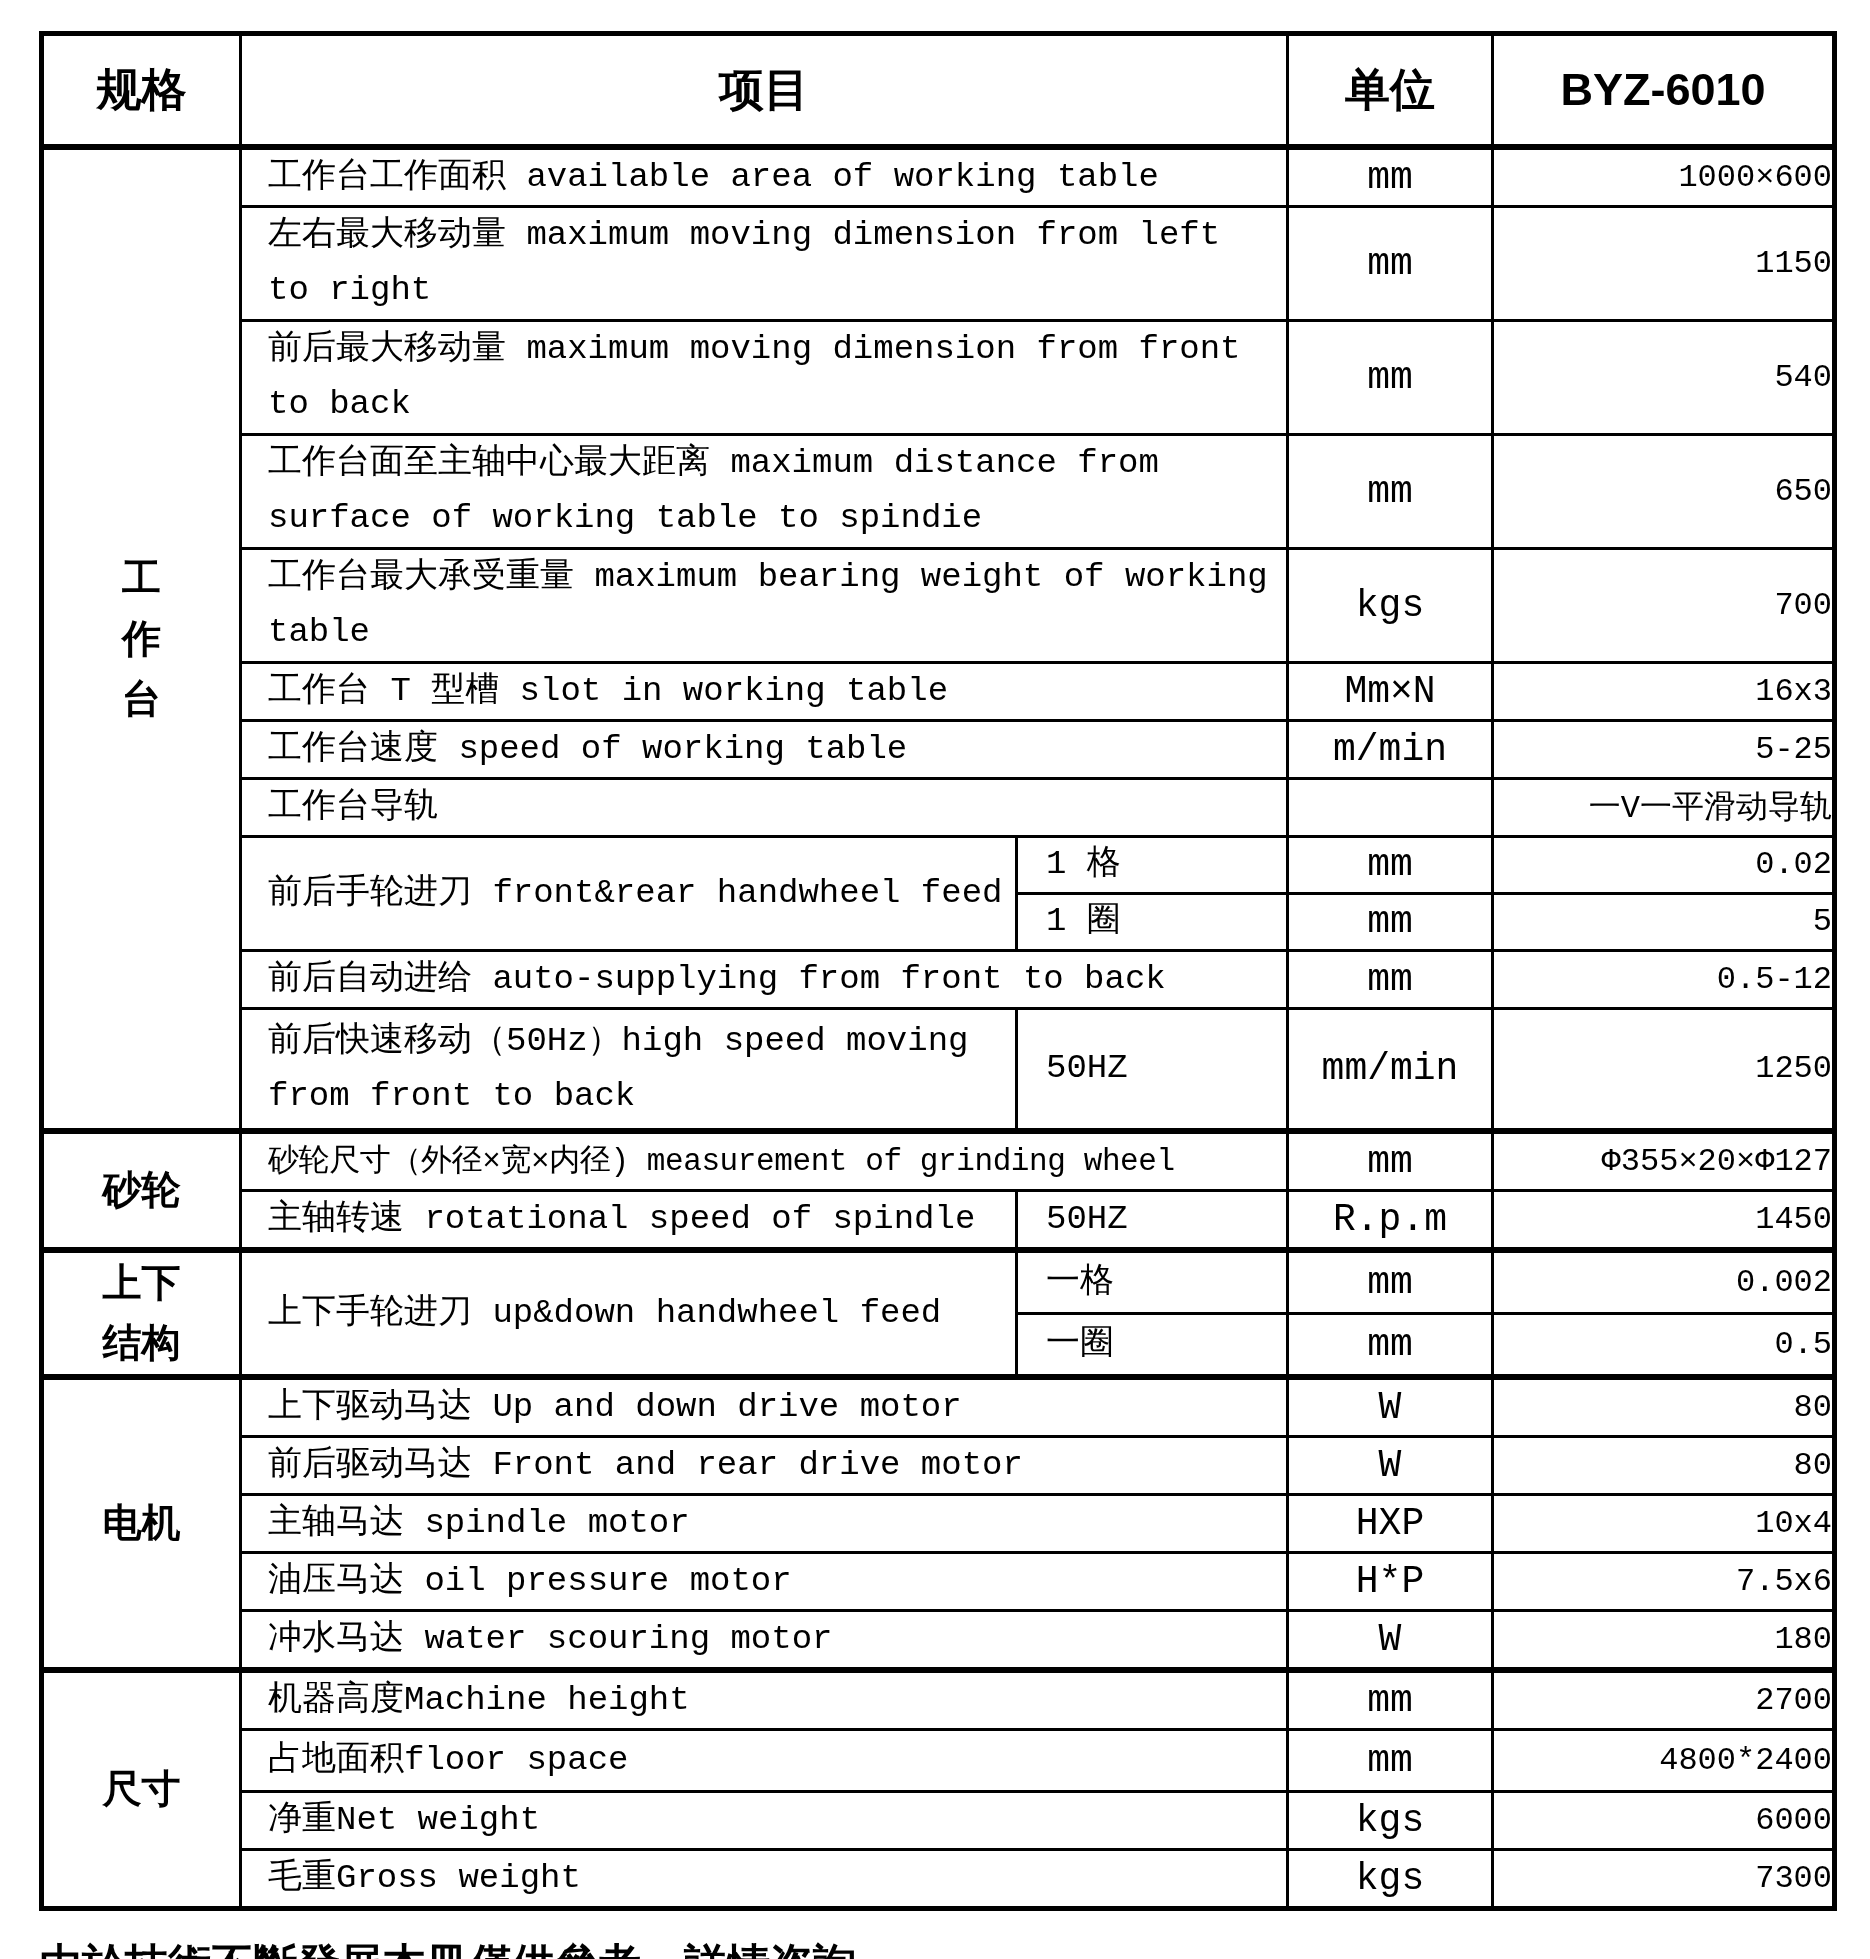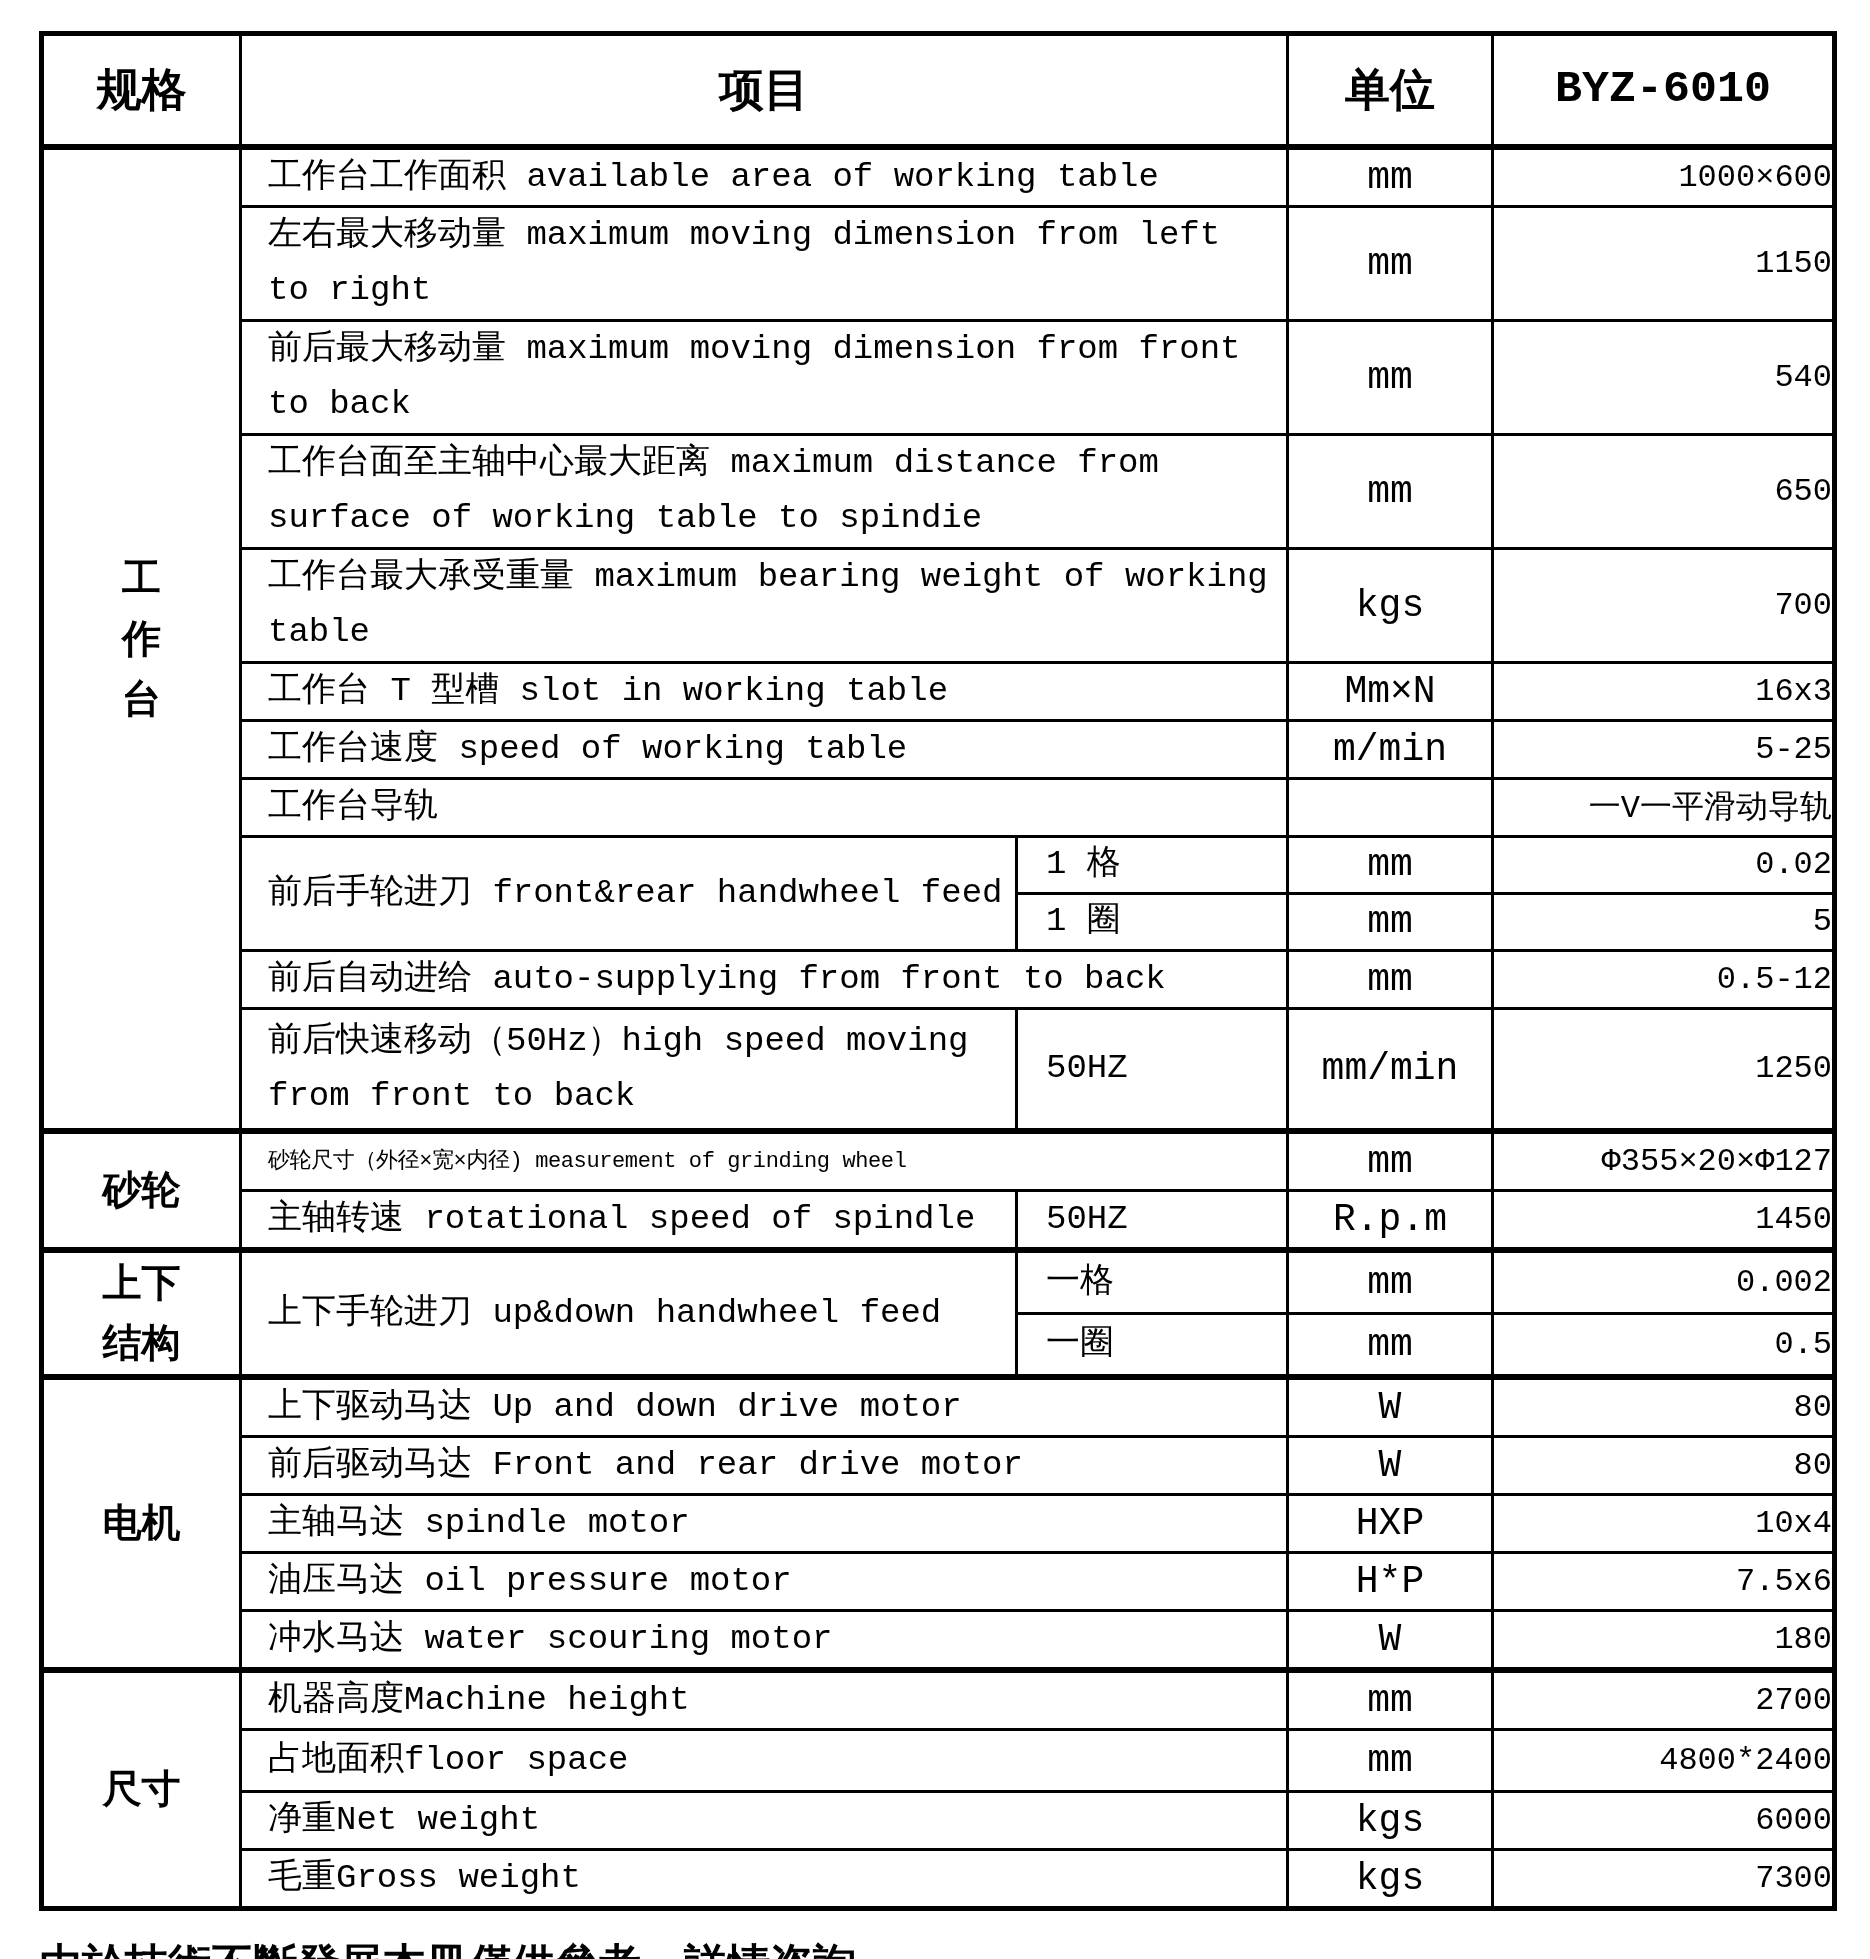--- a/index.html
+++ b/index.html
@@ -24,21 +24,21 @@
   col.c-val{width:342px;}
 
   th,td{
     border:3.4px solid #000;
     padding:0;
     vertical-align:middle;
     overflow:hidden;
   }
   thead th{
     border-bottom:6px solid #000;
-    font-family:Liberation Mono, monospace;
+    font-family:Liberation Sans, sans-serif;
     font-weight:bold;
     font-size:45px;
     text-align:center;
   }
   tr.sec > td{border-top:6.8px solid #000;}
 
   tr.hh{height:113px;}
   tr.r1{height:57px;}
   tr.r2{height:114px;font-family:Liberation Mono, monospace;}
   tr.r2b{height:123px;}
@@ -54,21 +54,21 @@
     line-height:1.55;
   }
   td.item{
     font-size:34px;
     text-align:left;
     padding-left:26px;
     padding-right:12px;
     line-height:55px;
   }
   td.item.tight{
-    font-size:22px;
+    font-size:31px;
     letter-spacing:-0.4px;
     white-space:nowrap;
   }
   td.sub{
     font-size:34px;
     text-align:left;
     padding-left:28px;
     line-height:53px;
   }
   td.unit{

